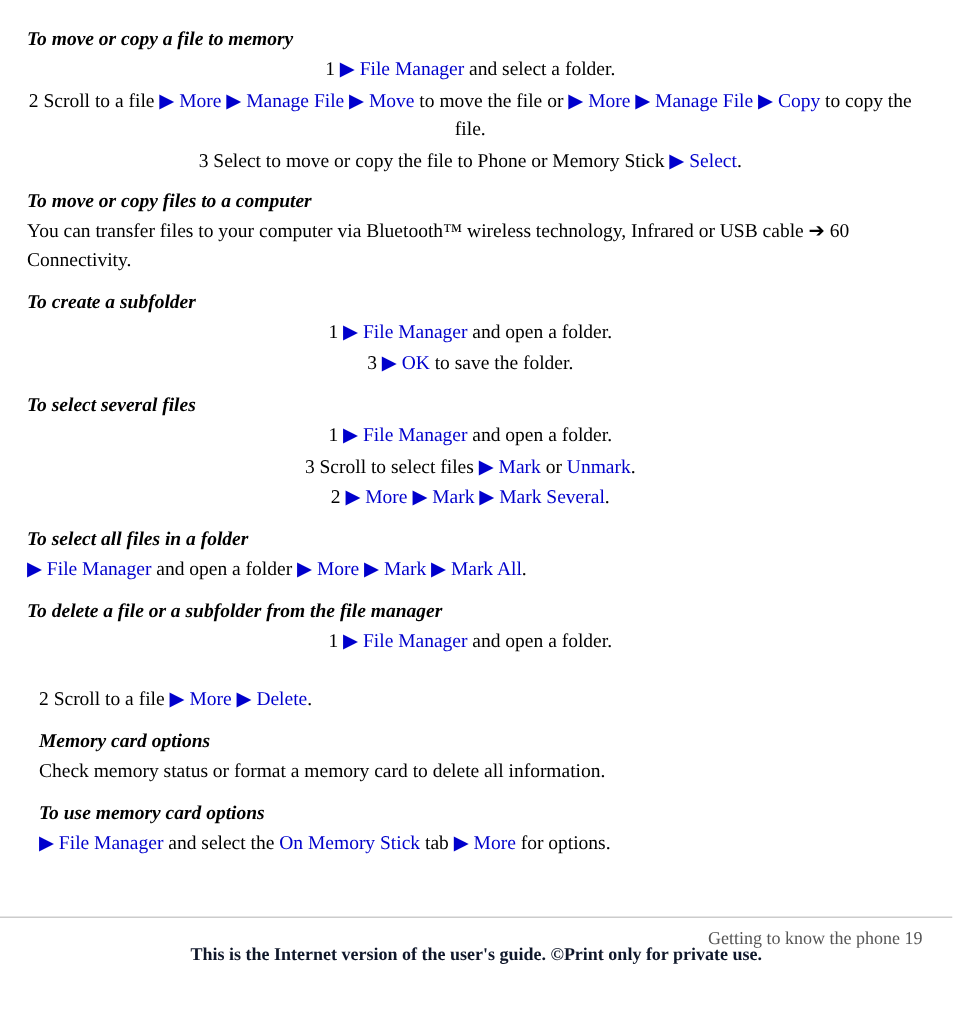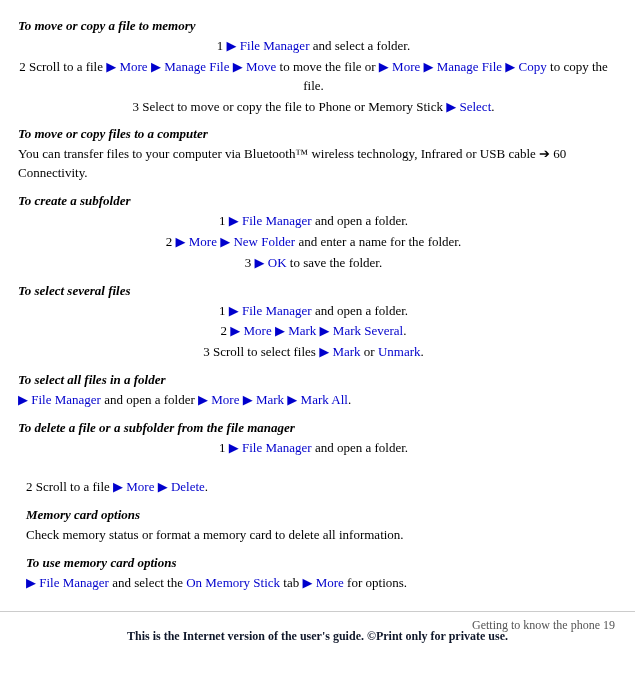--- a/index.html
+++ b/index.html
@@ -117,31 +117,30 @@
 
     <div class="section">
       <div class="section-heading">To move or copy files to a computer</div>
       <div class="body-text">You can transfer files to your computer via Bluetooth™ wireless technology, Infrared or USB cable ➔ 60 <span style="">Connectivity</span>.</div>
     </div>
 
     <div class="section">
       <div class="section-heading">To create a subfolder</div>
       <ol>
         <li data-num="1"><span class="link-text">▶ File Manager</span><span> and open a folder.</span></li>
-        <li data-num="2"><span class="link-text">▶ More</span><span> </span><span class="link-text">▶ New Folder</span><span> and enter a name for the folder.</span></li>
         <li data-num="3"><span class="link-text">▶ OK</span><span> to save the folder.</span></li>
       </ol>
     </div>
 
     <div class="section">
       <div class="section-heading">To select several files</div>
       <ol>
         <li data-num="1"><span class="link-text">▶ File Manager</span><span> and open a folder.</span></li>
+        <li data-num="3"><span>Scroll to select files </span><span class="link-text">▶ Mark</span><span> or </span><span class="link-text">Unmark</span><span>.</span></li>
         <li data-num="2"><span class="link-text">▶ More</span><span> </span><span class="link-text">▶ Mark</span><span> </span><span class="link-text">▶ Mark Several</span><span>.</span></li>
-        <li data-num="3"><span>Scroll to select files </span><span class="link-text">▶ Mark</span><span> or </span><span class="link-text">Unmark</span><span>.</span></li>
       </ol>
     </div>
 
     <div class="section">
       <div class="section-heading">To select all files in a folder</div>
       <div class="body-text"><span class="link-text">▶ File Manager</span><span> and open a folder </span><span class="link-text">▶ More</span><span> </span><span class="link-text">▶ Mark</span><span> </span><span class="link-text">▶ Mark All</span><span>.</span></div>
     </div>
 
     <div class="section">
       <div class="section-heading">To delete a file or a subfolder from the file manager</div>

